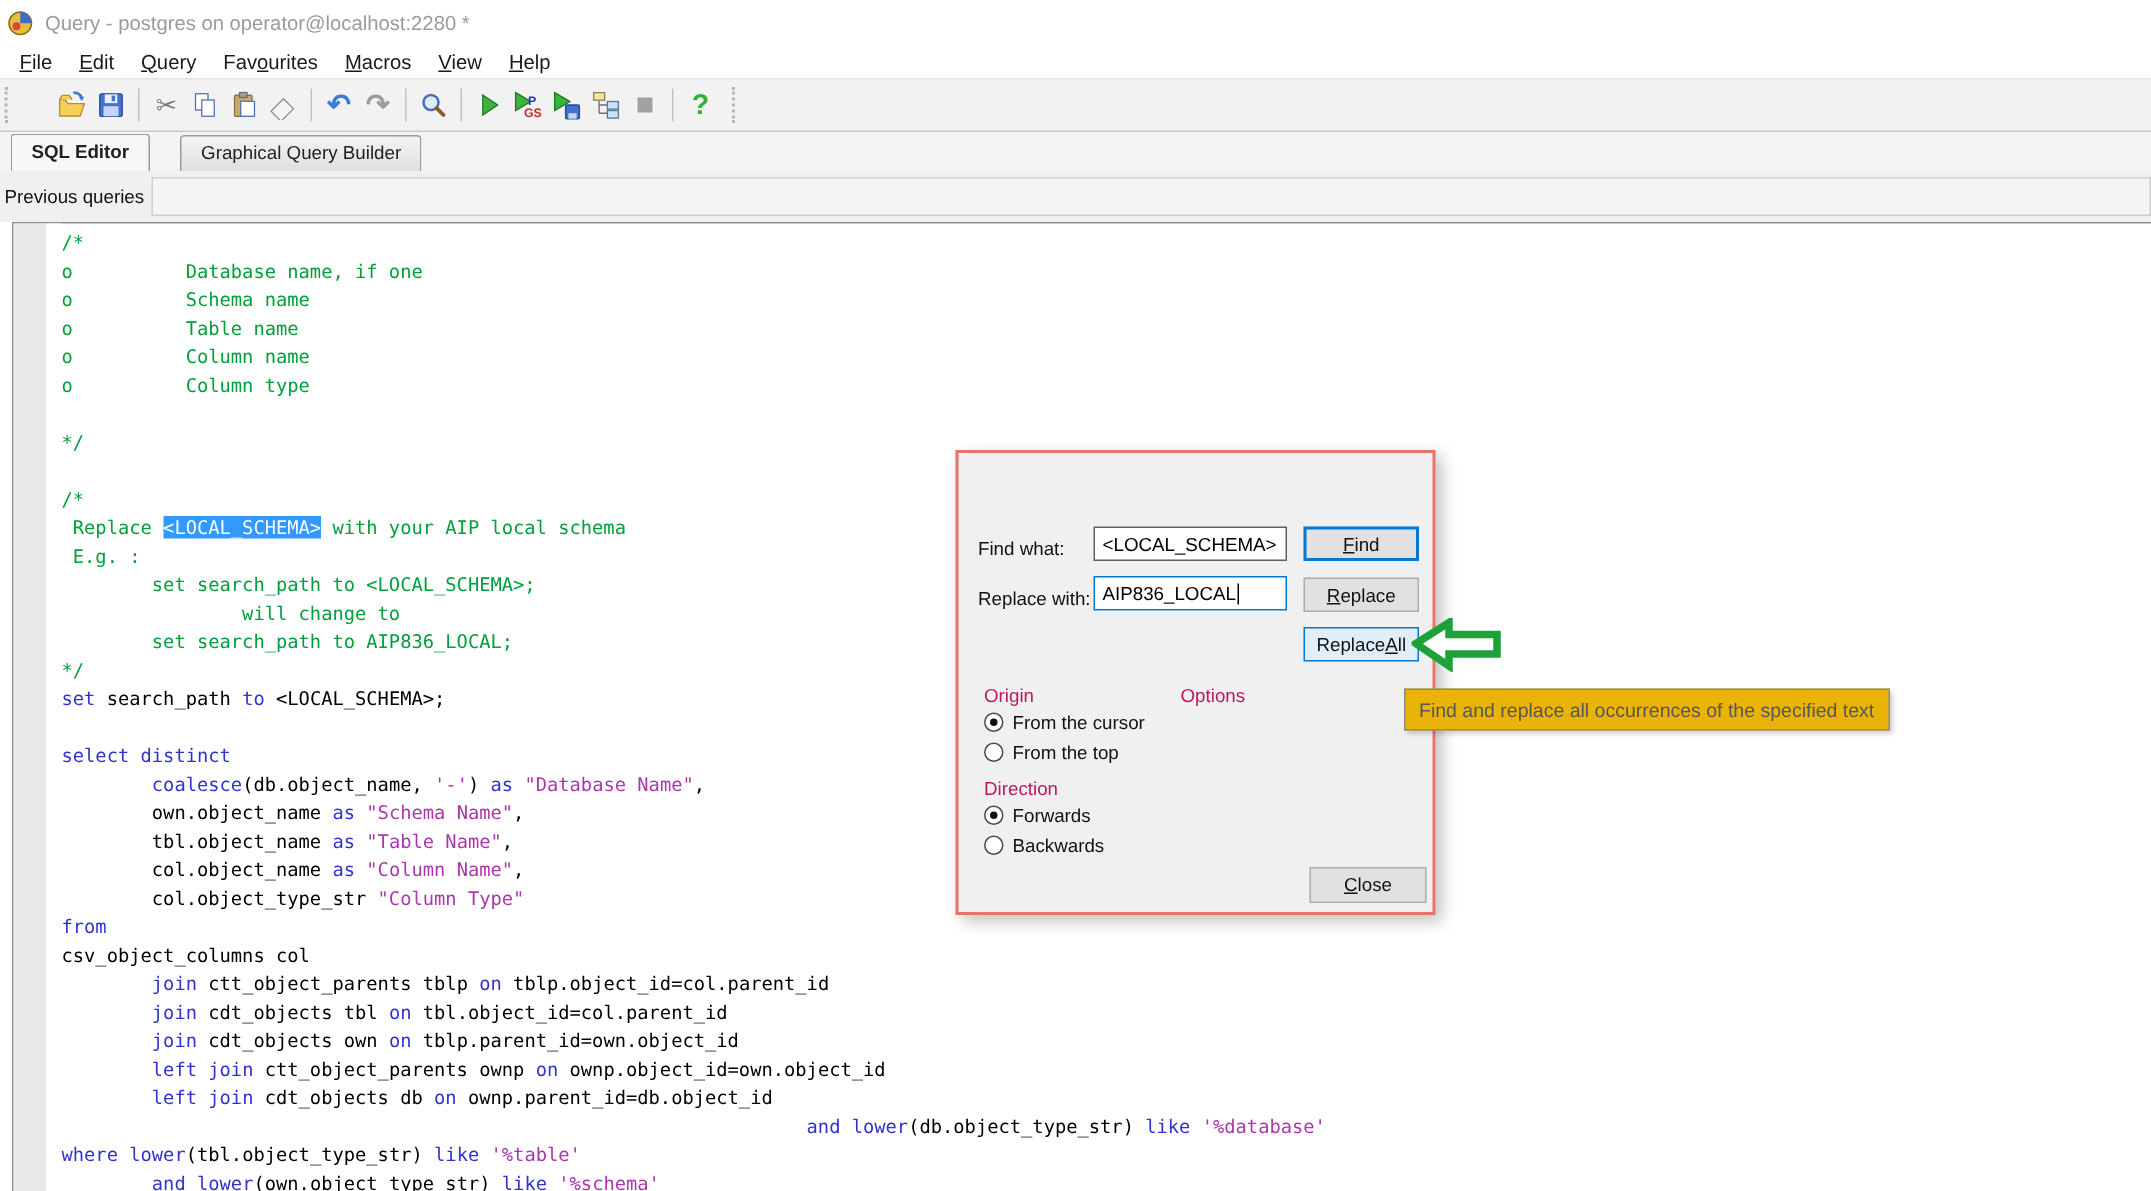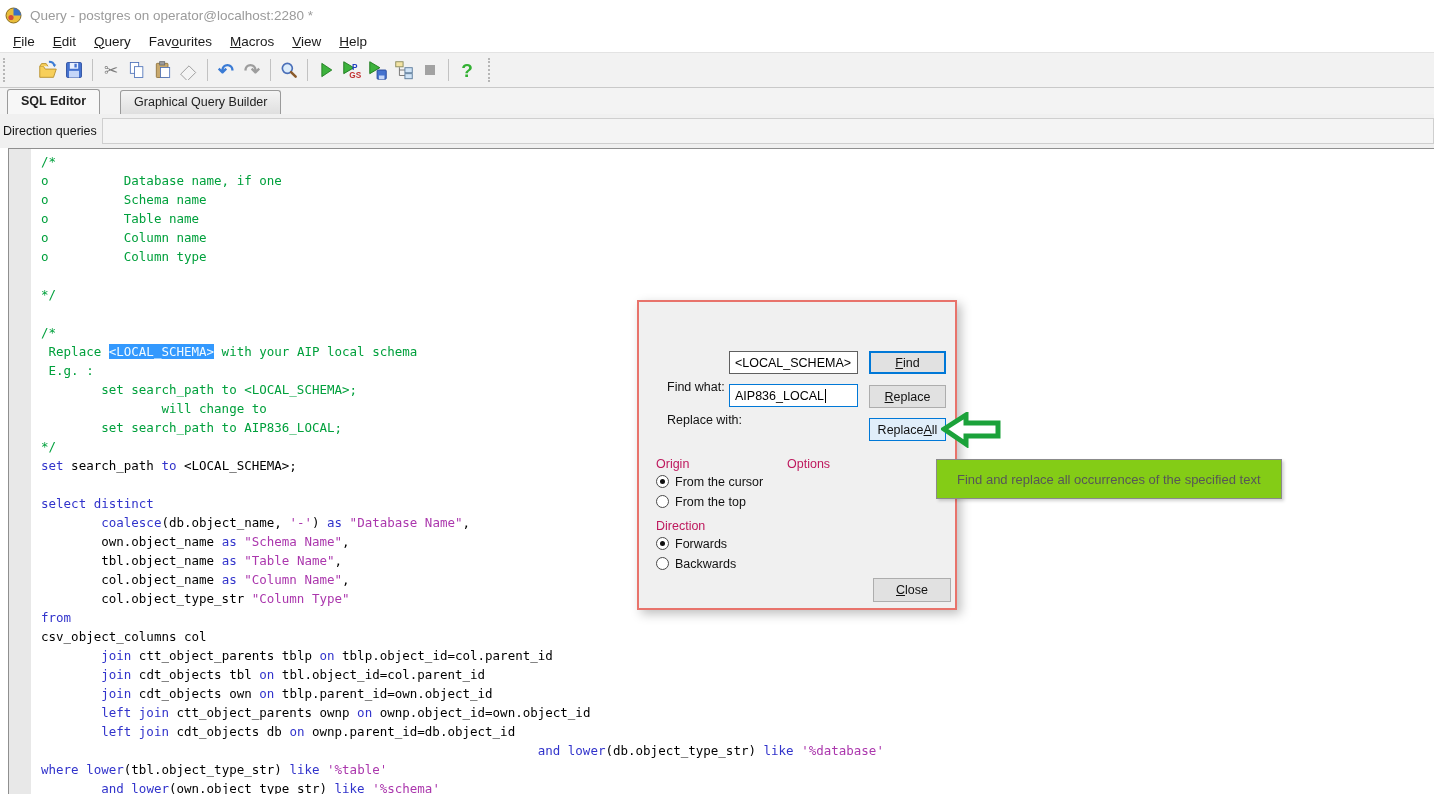--- a/index.html
+++ b/index.html
@@ -45,37 +45,37 @@
   .line span.c { color:#00a03c; }
   .line span.k { color:#3133cb; }
   .line span.s { color:#ab37ad; }
   .line span.p { color:#000; }
   .line span.sel { background:#3399fe; color:#f2fbff; }
   
   .dialog { position:absolute; left:637px; top:300px; width:320px; height:310px; background:#f0f0f0; border:2px solid #e8736b; box-shadow:4px 4px 10px rgba(0,0,0,.25); z-index:20; font-size:12.5px; color:#111; }
   .dlg-titlebar { height:36px; background:#fff; display:flex; align-items:center; padding:0 8px 0 12px; }
   .dlg-title { font-size:14.5px; color:#151515; margin-left:10px; }
   .dlg-close { margin-left:auto; width:32px; text-align:center; font-size:17px; color:#333; line-height:36px; }
-  .dlg-label { position:absolute; left:28px; font-size:12.5px;margin-top:21px; }
+  .dlg-label { position:absolute; left:13px; font-size:12.5px; }
   .textbox { position:absolute; left:90px; width:129px; height:23px; background:#fff; display:flex; align-items:center; padding-left:5px; font-size:12.5px; color:#000; }
   .tb-find { top:49px; border:1px solid #5f5f5f; }
   .tb-repl { top:82px; border:1px solid #0078d7; }
   .caret { display:inline-block; width:1px; height:14px; background:#000; margin-left:1px; }
   .dbtn { position:absolute; left:230px; width:77px; height:23px; display:flex; align-items:center; justify-content:center; background:#e1e1e1; border:1px solid #adadad; font-size:12.5px; color:#111; }
   .dbtn.default { border:2px solid #0078d7; }
   .dbtn.focus { border:1px solid #0078d7; background:#e0eefa; }
   .group-label { position:absolute; font-size:12.5px; color:#be185d; }
   .opt-group { position:absolute; }
   .opt-row { height:20px; display:flex; align-items:flex-start; }
   .radio { width:13px; height:13px; border-radius:50%; border:1px solid #4a4a4a; background:#fff; margin-right:6px; position:relative; flex:none; }
   .radio.sel::after { content:""; position:absolute; left:3px; top:3px; width:5px; height:5px; border-radius:50%; background:#101010; }
   .cb { width:13px; height:13px; border:1px solid #4a4a4a; background:#fff; margin-right:6px; flex:none; }
   .opt-label { font-size:12.5px; white-space:nowrap; }
   
-  .tooltip { position:absolute; left:936px; top:459px; height:40px; background:#84cc16; border:1px solid #8a8a8a; box-shadow:2px 2px 3px rgba(0,0,0,.18); display:flex; align-items:center; padding:0 20px; font-size:13px; color:#575757; z-index:30; white-space:nowrap; }
+  .tooltip { position:absolute; left:936px; top:459px; height:28px; background:#eab308; border:1px solid #8a8a8a; box-shadow:2px 2px 3px rgba(0,0,0,.18); display:flex; align-items:center; padding:0 9px; font-size:13px; color:#575757; z-index:30; white-space:nowrap; }
   
   .arrow-anno { position:absolute; left:941px; top:412px; z-index:40; }
 </style>
 </head>
 <body>
 
 <div class="titlebar">
   <svg width="17" height="17" viewBox="0 0 17 17">
     <circle cx="8.5" cy="8.5" r="7.5" fill="#e9bd3a" stroke="#8a6d1d"></circle>
     <path d="M8.5 1 A7.5 7.5 0 0 1 16 8.5 L8.5 8.5 Z" fill="#3a6fc4"></path>
@@ -196,21 +196,21 @@
   <div class="grip" style="margin-left:8px;"></div>
 
 </div>
 
 <div class="tabbar">
   <div class="tab active">SQL Editor</div>
   <div class="tab">Graphical Query Builder</div>
 </div>
 
 <div class="pqrow">
-  <span class="pq-label">Direction queries</span>
+  <span class="pq-label">Previous queries</span>
   <div class="pq-combo"></div>
 </div>
 
 <div class="editor">
   <div class="ed-margin"></div>
   <div class="ed-gutter"></div>
   <pre class="code"><div class="line"><span class="c">/*</span></div><div class="line"><span class="c">o          Database name, if one</span></div><div class="line"><span class="c">o          Schema name</span></div><div class="line"><span class="c">o          Table name</span></div><div class="line"><span class="c">o          Column name</span></div><div class="line"><span class="c">o          Column type</span></div><div class="line"><span class="p"> </span></div><div class="line"><span class="c">*/</span></div><div class="line"><span class="p"> </span></div><div class="line"><span class="c">/*</span></div><div class="line"><span class="c"> Replace </span><span class="sel">&lt;LOCAL_SCHEMA&gt;</span><span class="c"> with your AIP local schema</span></div><div class="line"><span class="c"> E.g. :</span></div><div class="line"><span class="c">        set search_path to &lt;LOCAL_SCHEMA&gt;;</span></div><div class="line"><span class="c">                will change to</span></div><div class="line"><span class="c">        set search_path to AIP836_LOCAL;</span></div><div class="line"><span class="c">*/</span></div><div class="line"><span class="k">set</span><span class="p"> search_path </span><span class="k">to</span><span class="p"> &lt;LOCAL_SCHEMA&gt;;</span></div><div class="line"><span class="p"> </span></div><div class="line"><span class="k">select distinct</span></div><div class="line"><span class="p">        </span><span class="k">coalesce</span><span class="p">(db.object_name, </span><span class="s">'-'</span><span class="p">) </span><span class="k">as</span><span class="p"> </span><span class="s">"Database Name"</span><span class="p">,</span></div><div class="line"><span class="p">        own.object_name </span><span class="k">as</span><span class="p"> </span><span class="s">"Schema Name"</span><span class="p">,</span></div><div class="line"><span class="p">        tbl.object_name </span><span class="k">as</span><span class="p"> </span><span class="s">"Table Name"</span><span class="p">,</span></div><div class="line"><span class="p">        col.object_name </span><span class="k">as</span><span class="p"> </span><span class="s">"Column Name"</span><span class="p">,</span></div><div class="line"><span class="p">        col.object_type_str </span><span class="s">"Column Type"</span></div><div class="line"><span class="k">from</span></div><div class="line"><span class="p">csv_object_columns col</span></div><div class="line"><span class="p">        </span><span class="k">join</span><span class="p"> ctt_object_parents tblp </span><span class="k">on</span><span class="p"> tblp.object_id=col.parent_id</span></div><div class="line"><span class="p">        </span><span class="k">join</span><span class="p"> cdt_objects tbl </span><span class="k">on</span><span class="p"> tbl.object_id=col.parent_id</span></div><div class="line"><span class="p">        </span><span class="k">join</span><span class="p"> cdt_objects own </span><span class="k">on</span><span class="p"> tblp.parent_id=own.object_id</span></div><div class="line"><span class="p">        </span><span class="k">left join</span><span class="p"> ctt_object_parents ownp </span><span class="k">on</span><span class="p"> ownp.object_id=own.object_id</span></div><div class="line"><span class="p">        </span><span class="k">left join</span><span class="p"> cdt_objects db </span><span class="k">on</span><span class="p"> ownp.parent_id=db.object_id</span></div><div class="line"><span class="p">                                                                  </span><span class="k">and</span><span class="p"> </span><span class="k">lower</span><span class="p">(db.object_type_str) </span><span class="k">like</span><span class="p"> </span><span class="s">'%database'</span></div><div class="line"><span class="k">where</span><span class="p"> </span><span class="k">lower</span><span class="p">(tbl.object_type_str) </span><span class="k">like</span><span class="p"> </span><span class="s">'%table'</span></div><div class="line"><span class="p">        </span><span class="k">and</span><span class="p"> </span><span class="k">lower</span><span class="p">(own.object_type_str) </span><span class="k">like</span><span class="p"> </span><span class="s">'%schema'</span></div></pre>
 </div>
 
 <div class="dialog">

